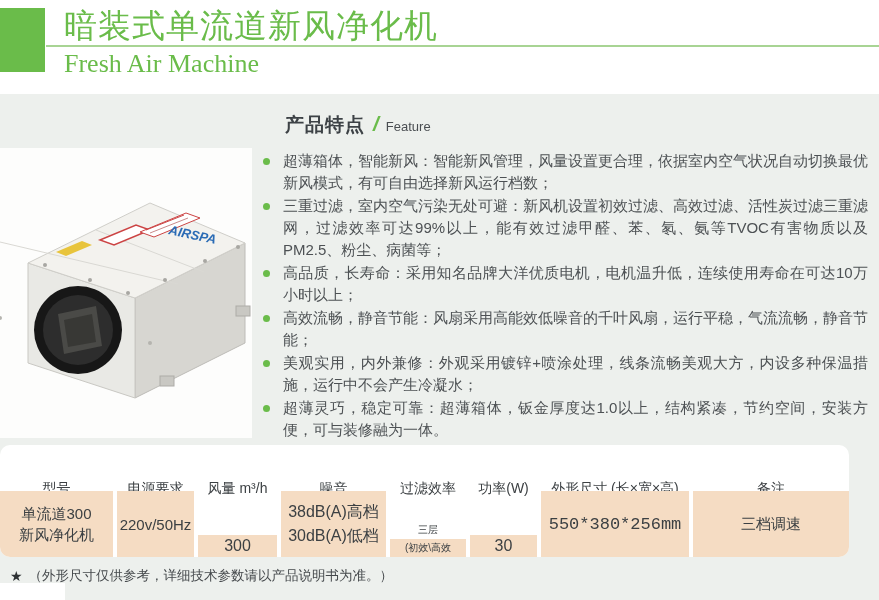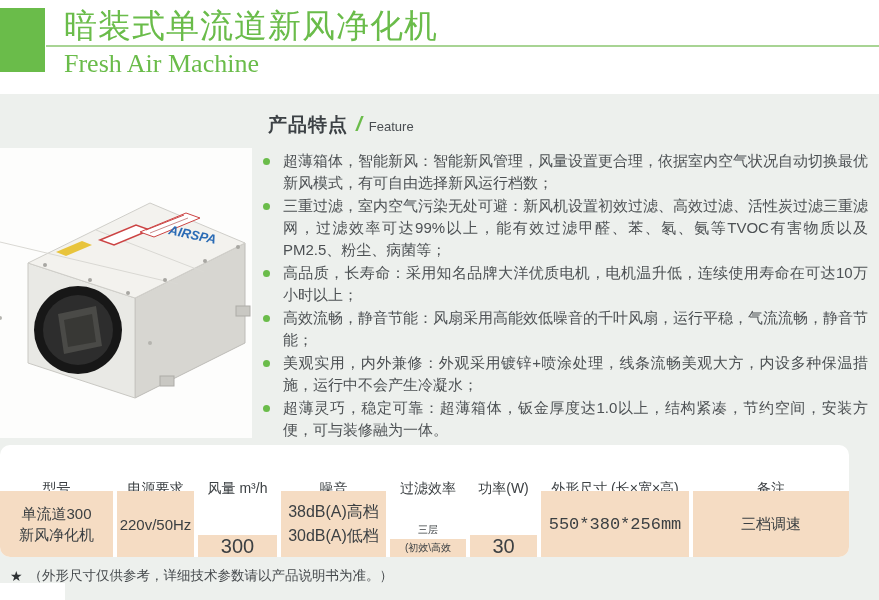--- a/index.html
+++ b/index.html
@@ -12,21 +12,21 @@
   
   .top-band{position:absolute;left:0;top:0;width:879px;height:94px;background:#ffffff;}
   .green-square{position:absolute;left:0;top:8px;width:45px;height:64px;background:#6abc4a;}
   .title-cn{position:absolute;left:64px;top:4px;font-size:33px;letter-spacing:1px;color:#6abc4a;font-weight:500;white-space:nowrap;}
   .title-underline{position:absolute;left:46px;top:45px;width:833px;height:2px;background:#a8d494;}
   .title-en{position:absolute;left:64px;top:49px;font-size:26px;color:#6abc4a;font-weight:400;font-family:Liberation Serif, serif;}
   
   .photo-block{position:absolute;left:0;top:148px;width:252px;height:290px;background:#fdfdfc;}
   
   .features{position:absolute;left:262px;top:112px;width:606px;}
-  .feature-heading{display:flex;align-items:baseline;margin:0 0 12px 6px;}
+  .feature-heading{display:flex;align-items:baseline;margin:0 0 12px 23px;}
   .feature-title{font-size:19px;font-weight:bold;color:#3d4246;letter-spacing:1px;}
   .feature-slash{color:#6abc4a;font-size:21px;margin:0 7px 0 8px;font-style:italic;font-weight:bold;}
   .feature-en{font-size:13px;color:#4a4e52;}
   .feature-list{list-style:none;margin:0;padding:0;}
   .feature-list li{
     position:relative;padding-left:21px;margin:0 0 1px 0;
     font-size:15px;line-height:22px;text-align:justify;color:#4d5154;
   }
   .feature-list li::before{
     content:"";position:absolute;left:1px;top:8px;width:7px;height:7px;border-radius:50%;background:#6abc4a;
@@ -40,21 +40,21 @@
     column-gap:4px;row-gap:3px;
     background:#ffffff;border-radius:10px;overflow:hidden;
   }
   .spec-table .cell{
     display:flex;align-items:center;justify-content:center;text-align:center;
     white-space:pre-line;color:#3c4043;
   }
   .spec-table .th{background:#d3d7d4;font-size:14px;margin-top:44px;}
   .spec-table .td{background:#f5dcc3;font-size:15px;}
   .td.model{line-height:21px;}
-  .td.airflow,.td.watt{font-size:20px;margin-top:44px;}
+  .td.airflow,.td.watt{font-size:16px;margin-top:44px;}
   .td.noise{font-size:16px;line-height:24px;}
   .td.filter{font-size:10px;line-height:18px;margin-top:48px;}
   .td.dims{font-size:17px;font-family:Liberation Mono, monospace;}
   
   .footnote{position:absolute;left:10px;top:567px;font-size:13.5px;color:#45494c;display:flex;align-items:center;}
   .footnote .star{font-size:14px;margin-right:6px;color:#2e3234;}
   .bottom-white-rect{position:absolute;left:0;top:583px;width:65px;height:17px;background:#ffffff;}
 </style>
 </head>
 <body>

